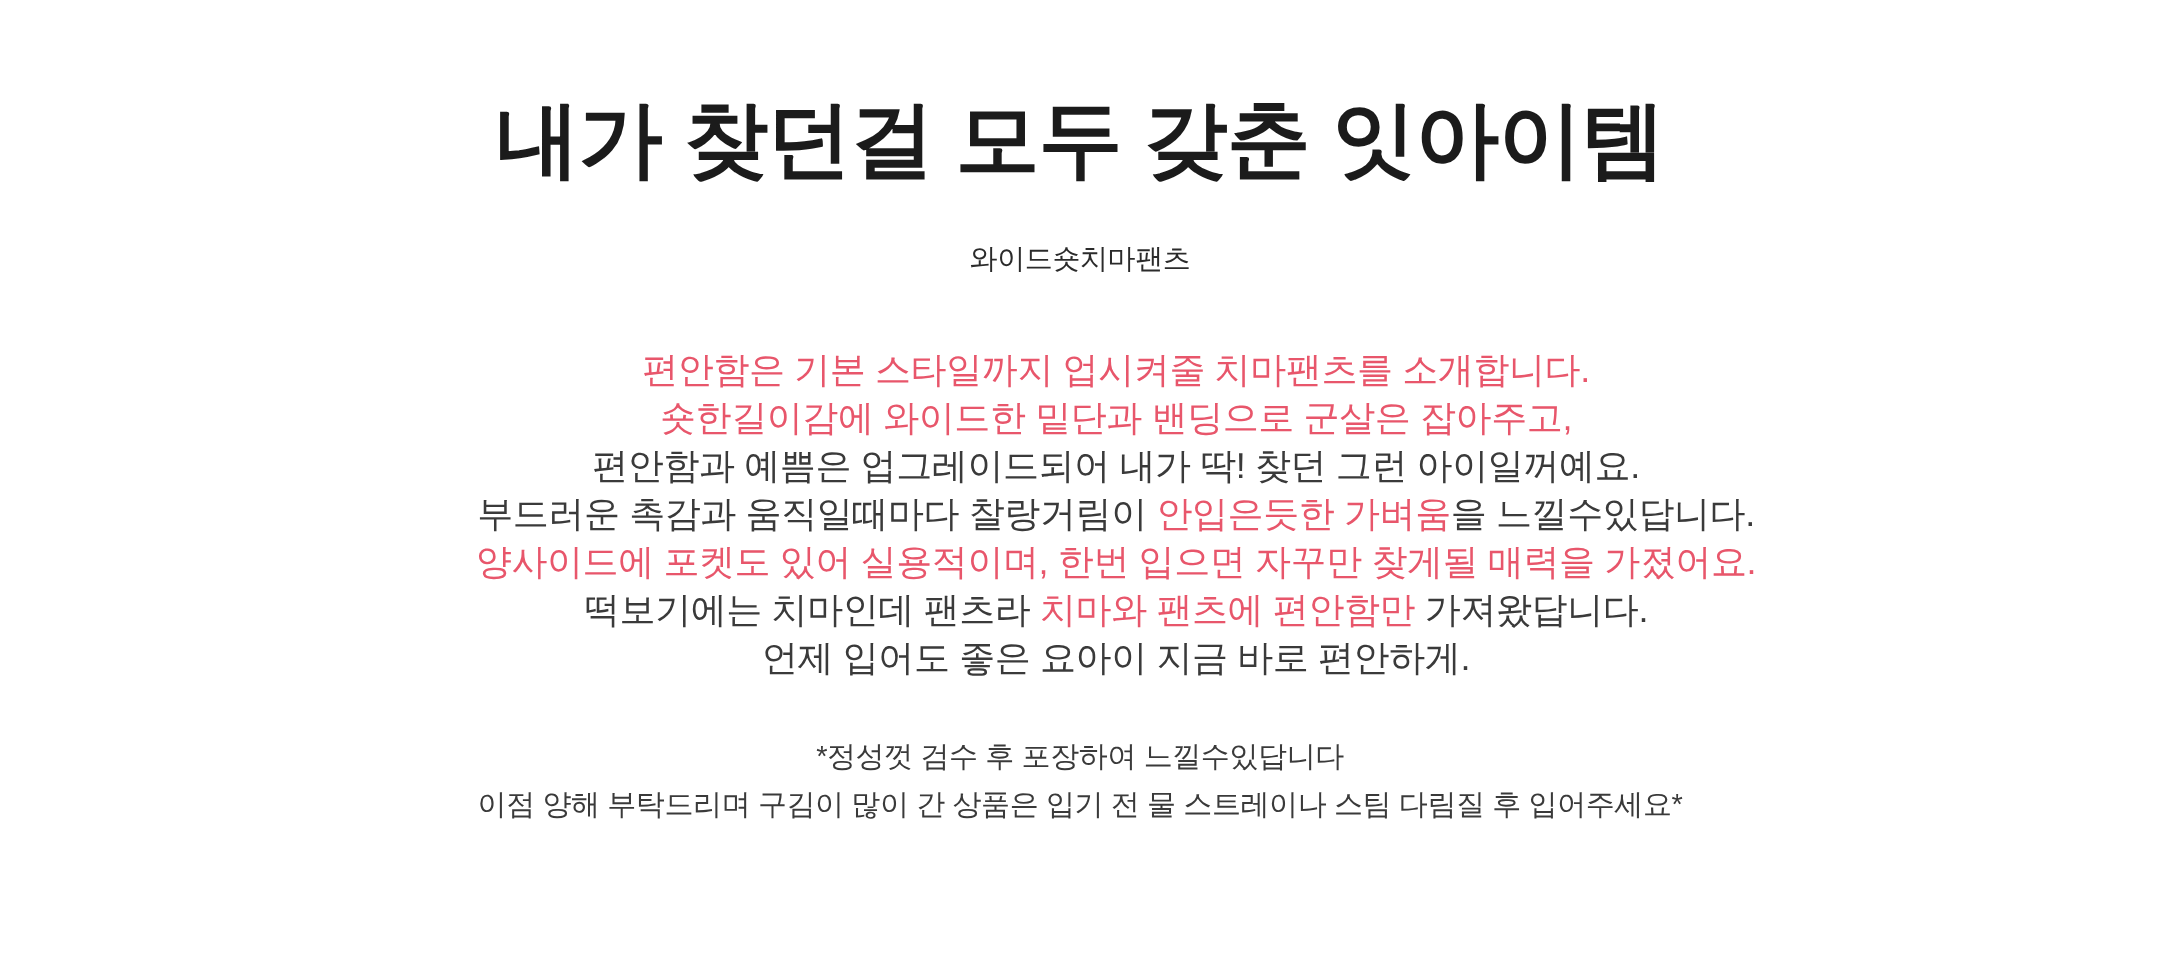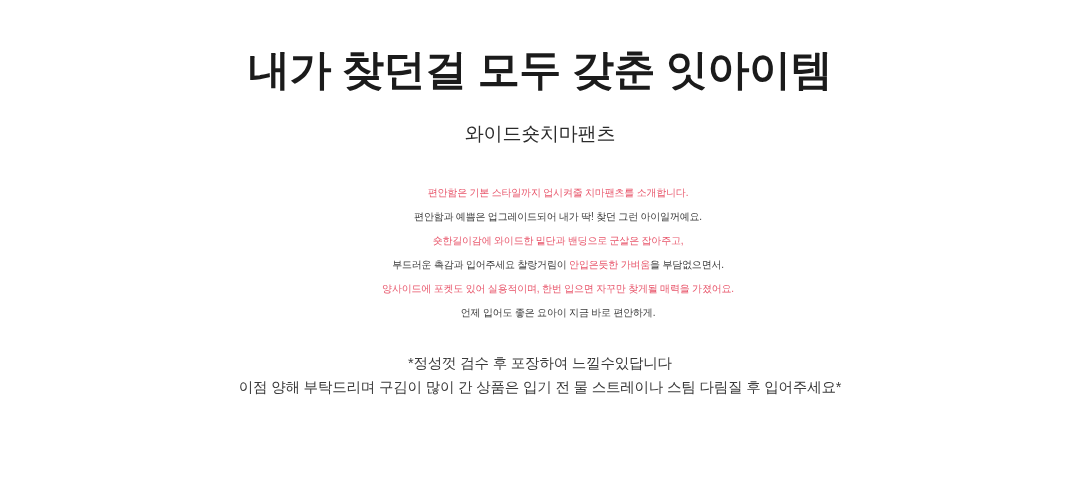--- a/index.html
+++ b/index.html
@@ -26,28 +26,28 @@
     padding-top: 44px;
     font-size: 42px;
     font-weight: bold;
     letter-spacing: -0.5px;
     color: #1b1b1b;
     line-height: 1.25;
   }
   .subtitle {
     margin: 0;
     padding-top: 24px;
-    font-size: 19px;
+    font-size: 14px;
     font-weight: normal;
     color: #2b2b2b;
     letter-spacing: -0.2px;
   }
   .body-block {
     padding-top: 34px;
-    font-size: 10px;
+    font-size: 18px;
     line-height: 24px;
     color: #3a3a3a;
     letter-spacing: -0.2px;
     padding-left: 36px;
   }
   .body-block .line {
     white-space: nowrap;
   }
   .hl {
     color: #e8566b;
@@ -70,30 +70,33 @@
 
   <h1 class="headline">내가 찾던걸 모두 갖춘 잇아이템</h1>
 
   <h2 class="subtitle">와이드숏치마팬츠</h2>
 
   <div class="body-block">
     <div class="line">
       <span class="hl">편안함은 기본 스타일까지 업시켜줄 치마팬츠를 소개합니다.</span>
     </div>
     <div class="line">
+      <span class="hl">숏한길이감에 와이드한 밑단과 밴딩으로 군살은 잡아주고,</span>
+    </div>
+    <div class="line">
       <span>편안함과 예쁨은 업그레이드되어 내가 딱! 찾던 그런 아이일꺼예요.</span>
     </div>
     <div class="line">
-      <span class="hl">숏한길이감에 와이드한 밑단과 밴딩으로 군살은 잡아주고,</span>
-    </div>
-    <div class="line">
-      <span>부드러운 촉감과 입어주세요 찰랑거림이 </span><span class="hl">안입은듯한 가벼움</span><span>을 부담없으면서.</span>
+      <span>부드러운 촉감과 움직일때마다 찰랑거림이 </span><span class="hl">안입은듯한 가벼움</span><span>을 느낄수있답니다.</span>
     </div>
     <div class="line">
       <span class="hl">양사이드에 포켓도 있어 실용적이며, 한번 입으면 자꾸만 찾게될 매력을 가졌어요.</span>
+    </div>
+    <div class="line">
+      <span>떡보기에는 치마인데 팬츠라 </span><span class="hl">치마와 팬츠에 편안함만</span><span> 가져왔답니다.</span>
     </div>
     <div class="line">
       <span>언제 입어도 좋은 요아이 지금 바로 편안하게.</span>
     </div>
   </div>
 
   <div class="note-block">
     <div class="line">*정성껏 검수 후 포장하여 느낄수있답니다</div>
     <div class="line">이점 양해 부탁드리며 구김이 많이 간 상품은 입기 전 물 스트레이나 스팀 다림질 후 입어주세요*</div>
   </div>

